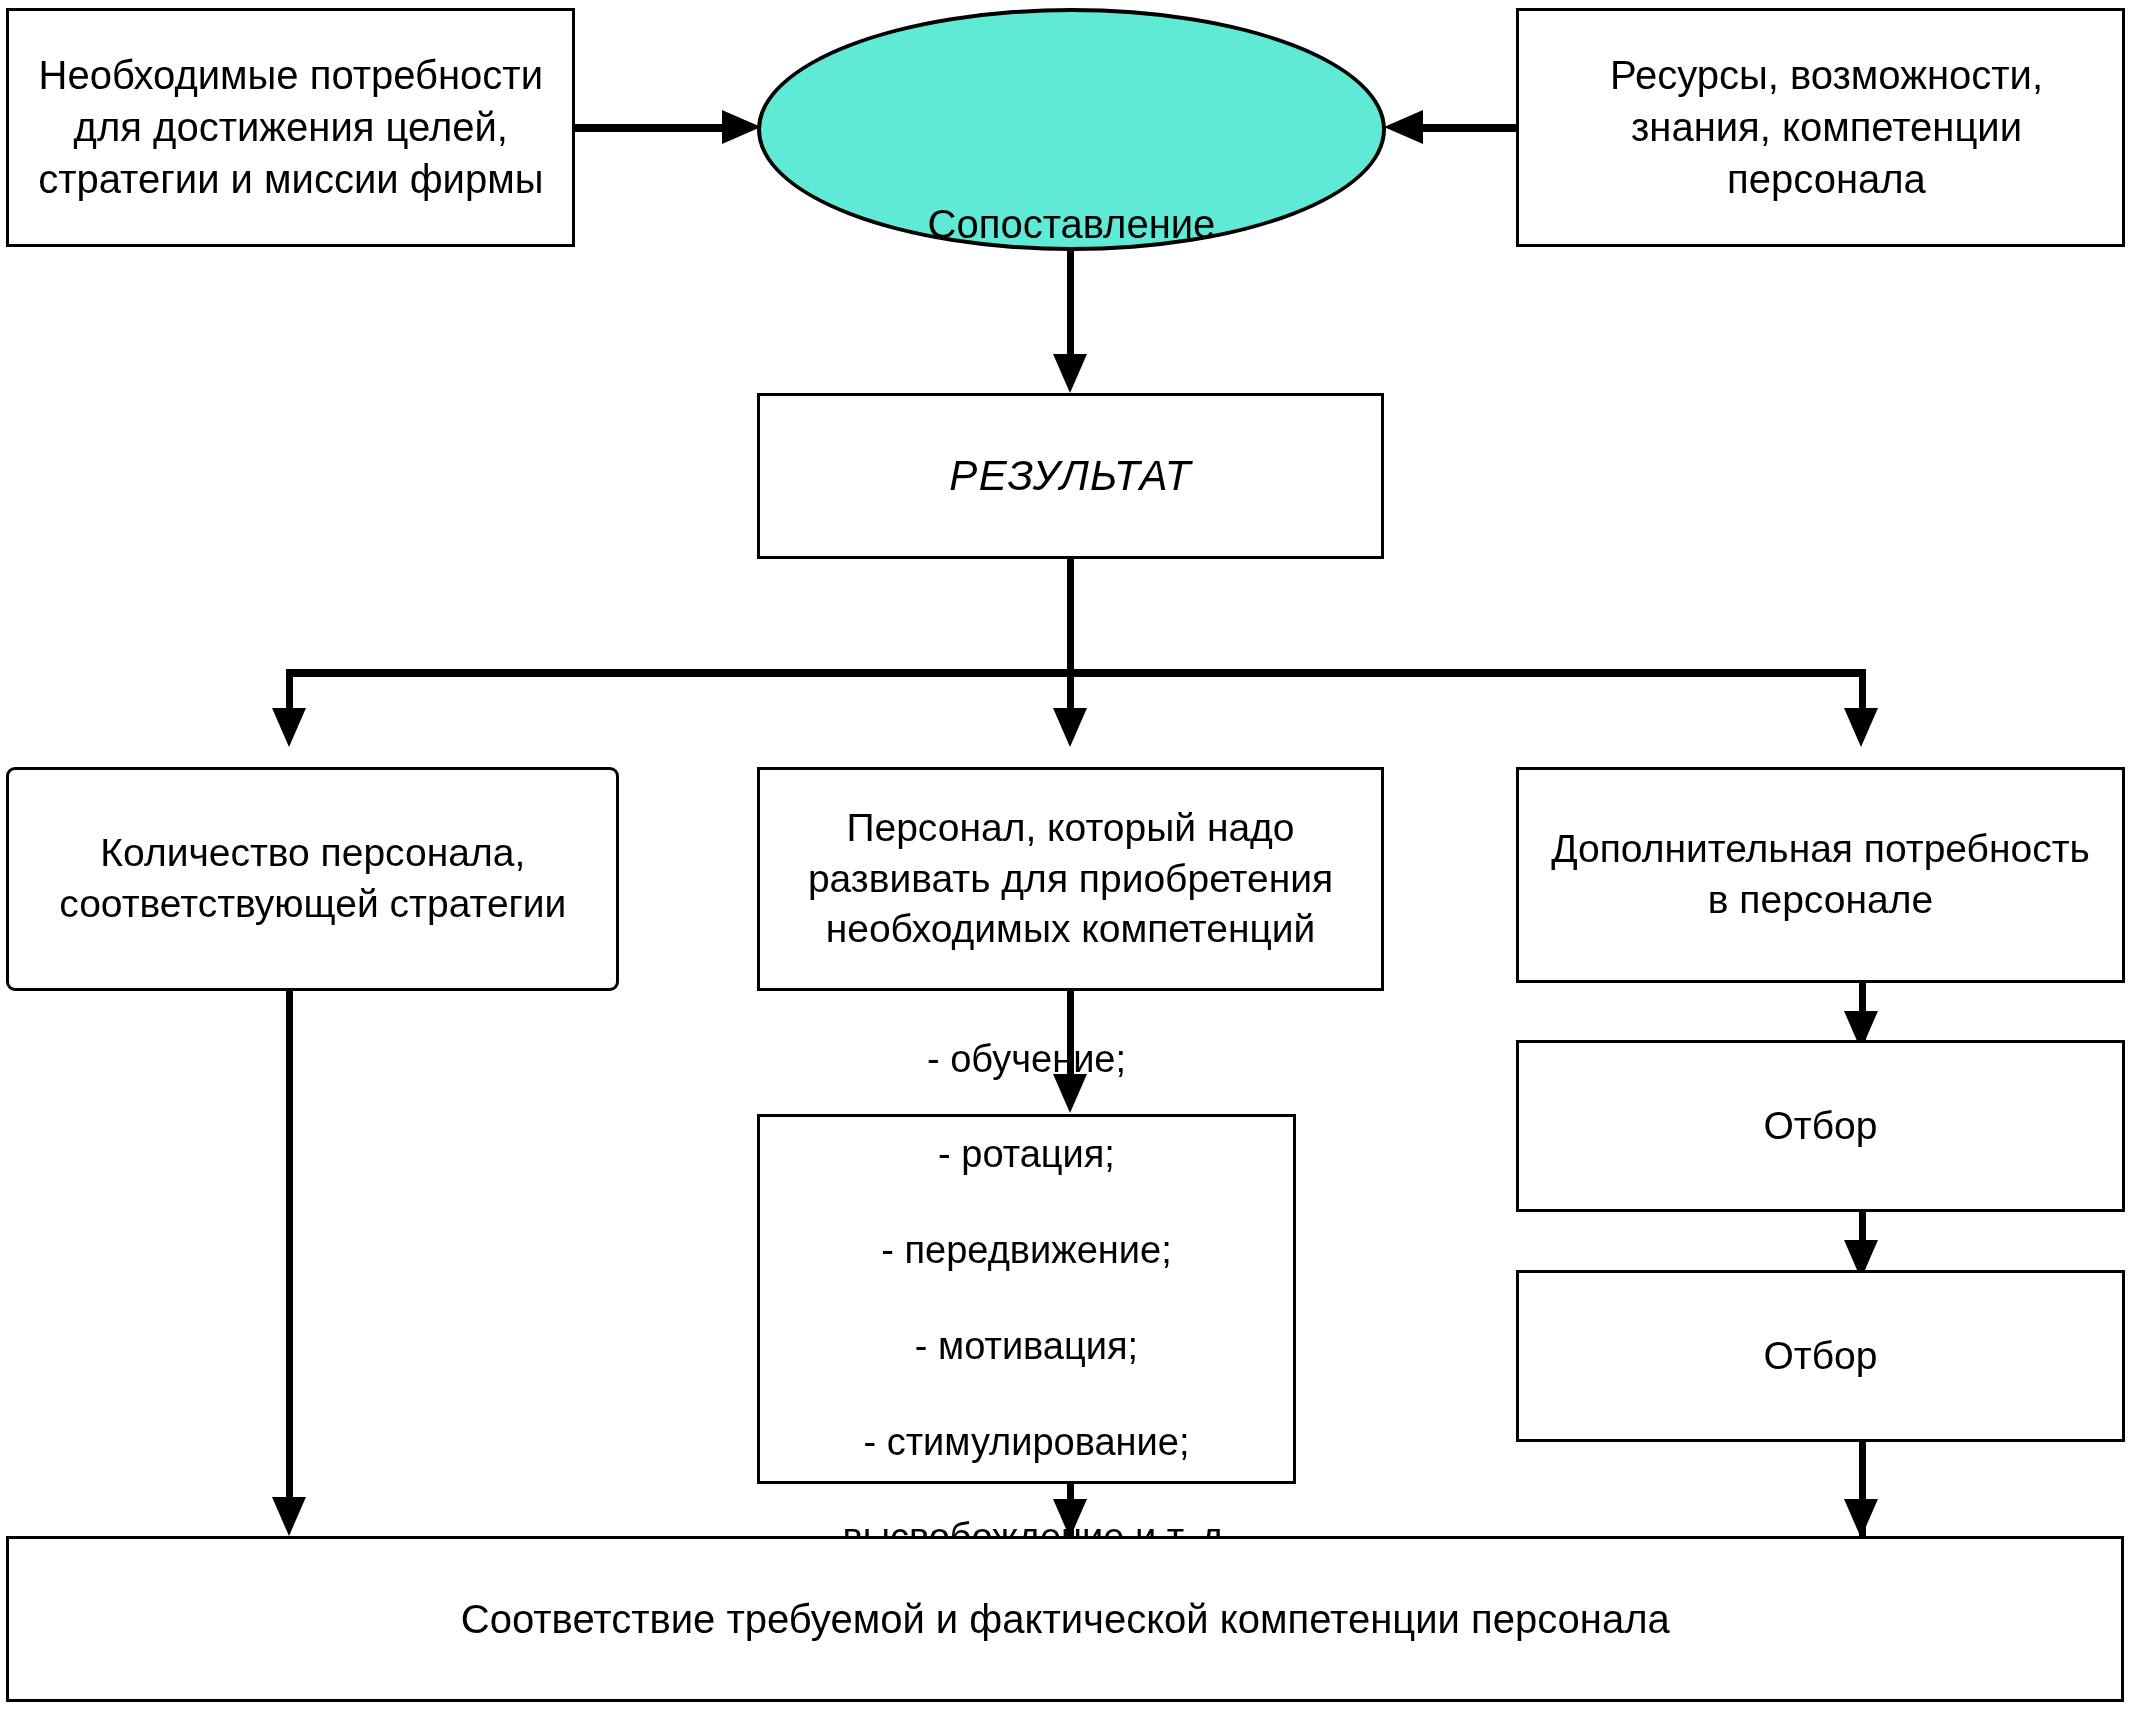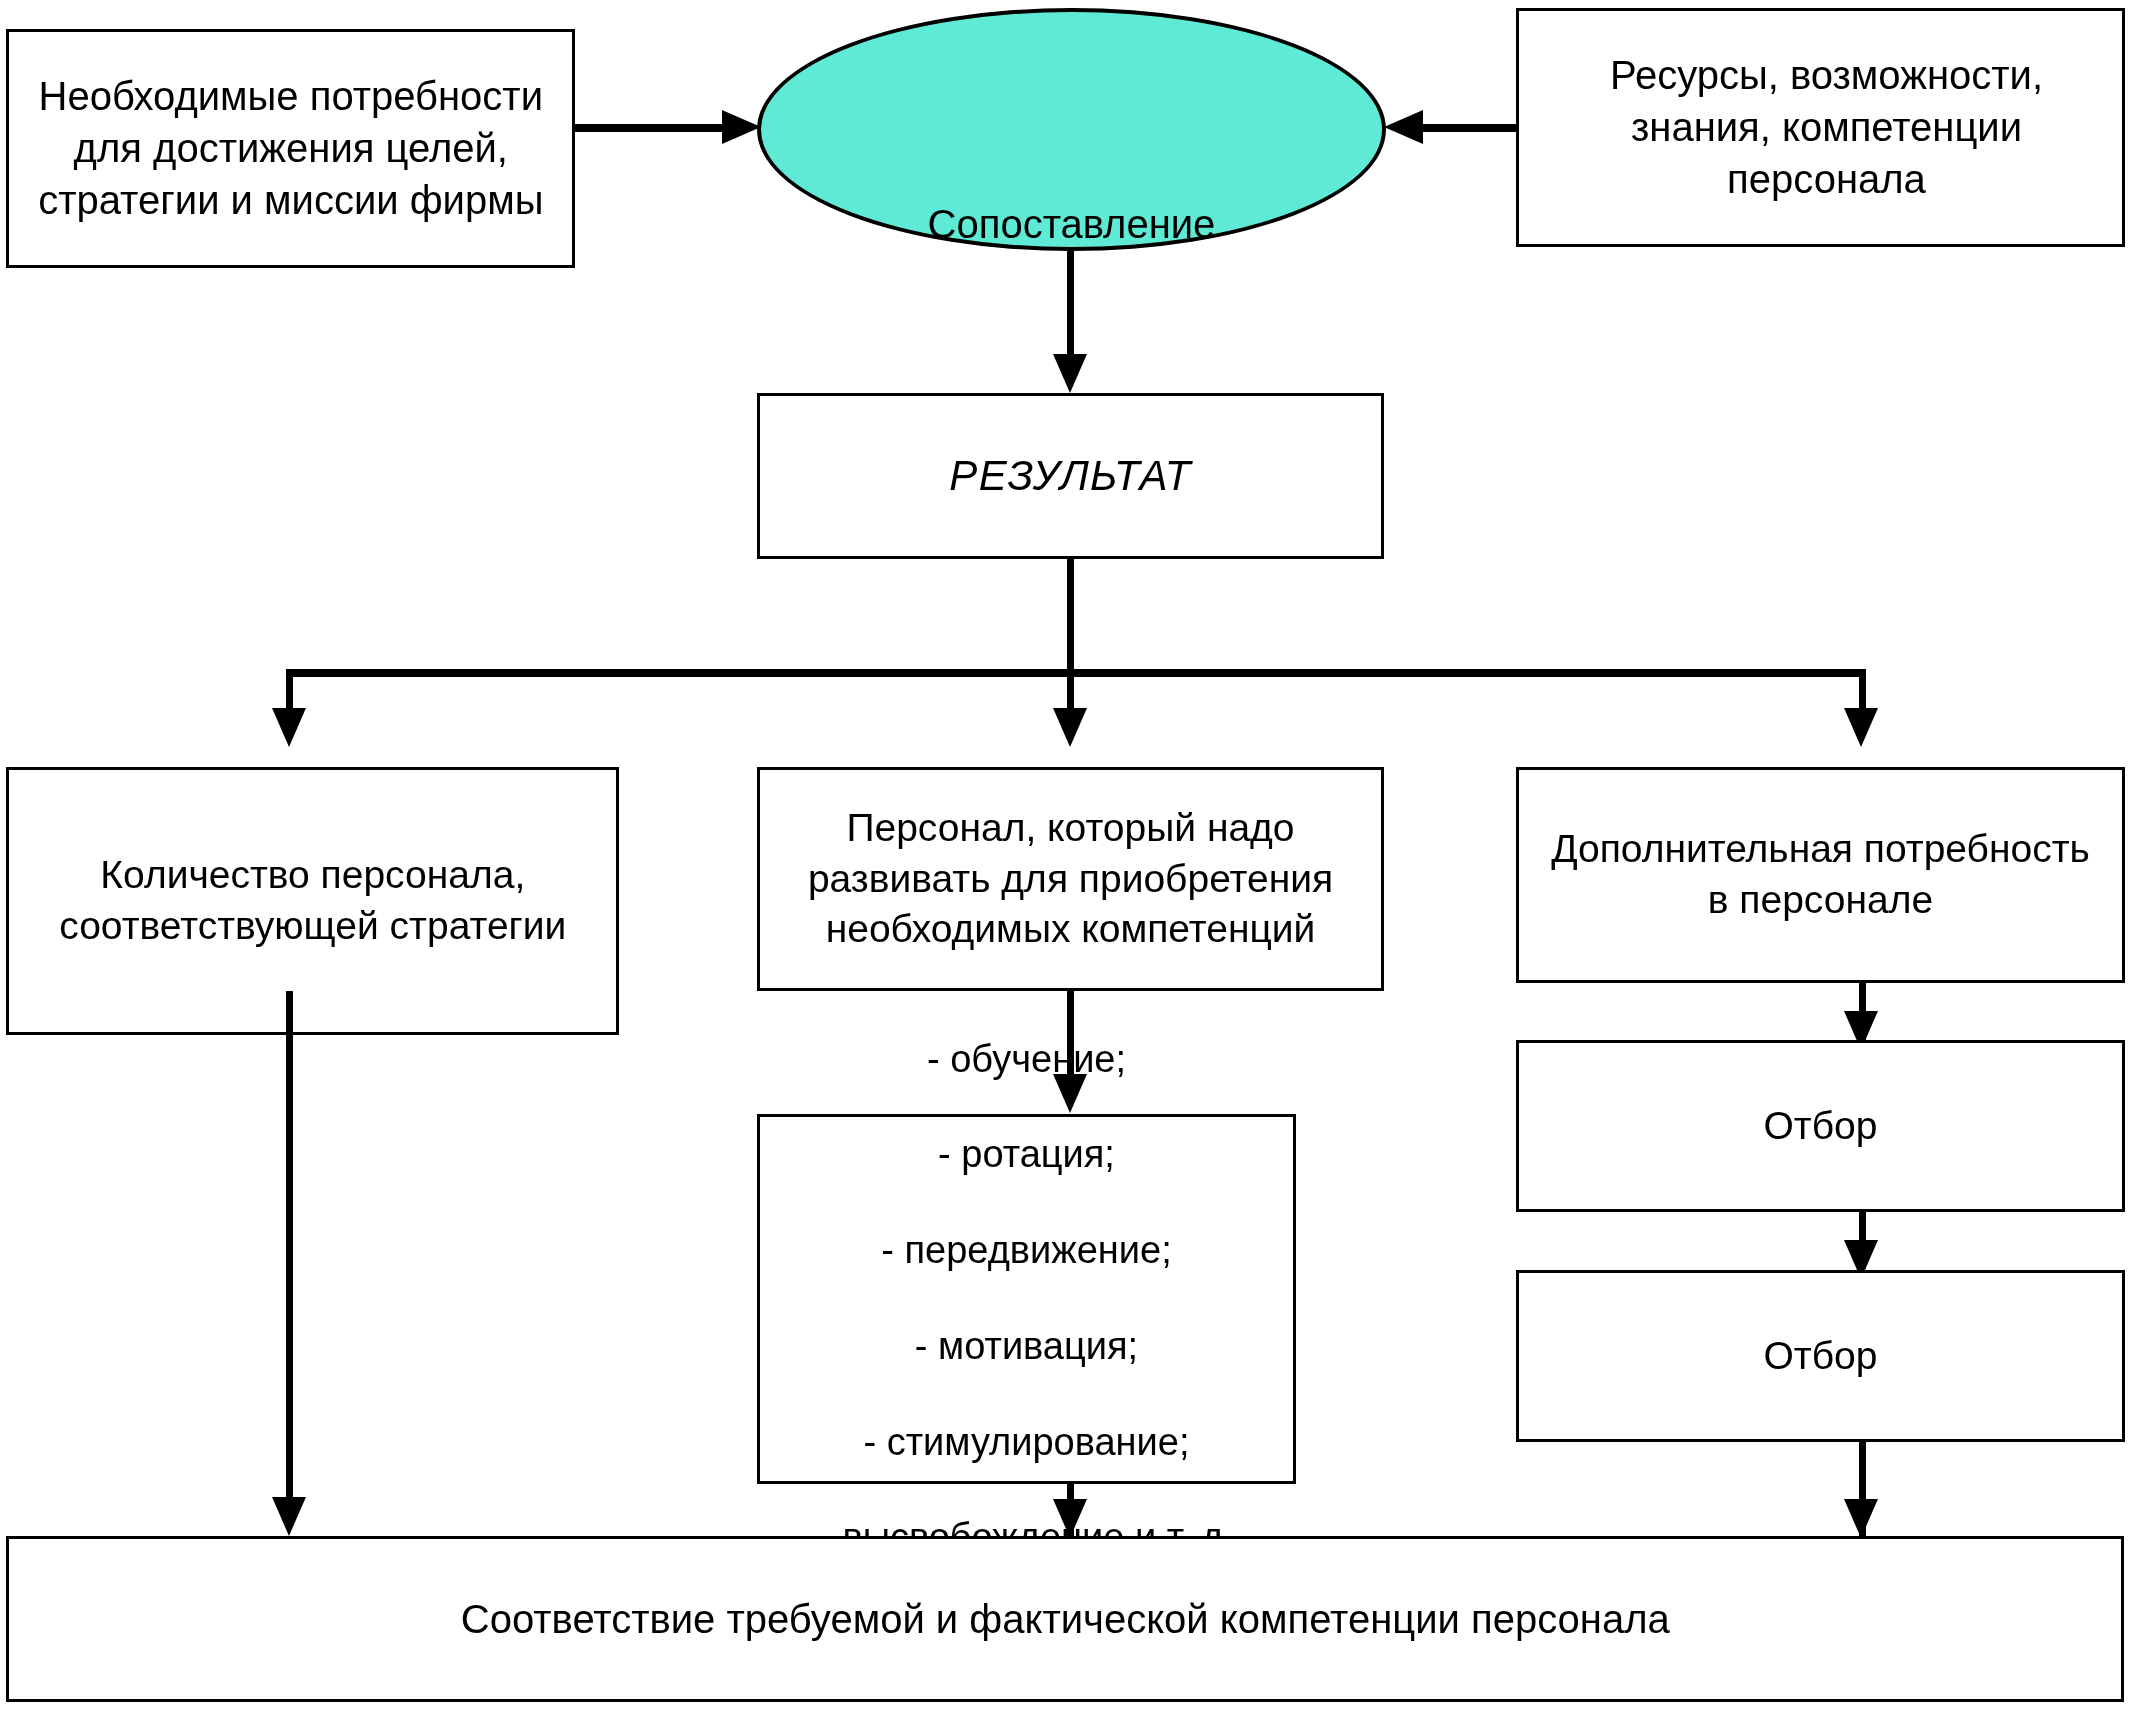--- a/index.html
+++ b/index.html
@@ -80,21 +80,21 @@
     border-top: 17.7px solid transparent;
     border-bottom: 17.7px solid transparent;
     border-right: 39px solid #000000;
   }
 </style>
 </head>
 <body>
 
 <div id="canvas">
 
-  <div class="node lbl-big" style="left:6.3px; top:7.6px; width:569px; height:239px;margin-top:21px;">
+  <div class="node lbl-big" style="left:6.3px; top:7.6px; width:569px; height:239px;">
     <span class="txt">Необходимые потребности
 для достижения целей,
 стратегии и миссии фирмы</span>
   </div>
 
   <div class="ellipse lbl-big" style="left:757px; top:7.6px; width:629px; height:243px;">
     <span class="txt">Сопоставление</span>
   </div>
 
   <div class="node lbl-big" style="left:1516px; top:7.6px; width:609px; height:239px;padding-left:12px;">
@@ -122,21 +122,21 @@
 
   <div class="vline" style="left:286px; top:669px; width:7px; height:63px;"></div>
   <div class="arrowhead arrow-down" style="left:272px; top:708px;"></div>
 
   <div class="vline" style="left:1067px; top:669px; width:7px; height:63px;"></div>
   <div class="arrowhead arrow-down" style="left:1053px; top:708px;"></div>
 
   <div class="vline" style="left:1859px; top:669px; width:7px; height:63px;"></div>
   <div class="arrowhead arrow-down" style="left:1844px; top:708px;"></div>
 
-  <div class="node lbl-mid" style="left:6.3px; top:767px; width:613px; height:268px;">
+  <div class="node lbl-mid" style="left:6.3px; top:767px; width:613px; height:224px;border-radius:9px;">
     <span class="txt">Количество персонала,
 соответствующей стратегии</span>
   </div>
 
   <div class="node lbl-mid" style="left:757px; top:767px; width:627px; height:224px;">
     <span class="txt">Персонал, который надо
 развивать для приобретения
 необходимых компетенций</span>
   </div>
 

